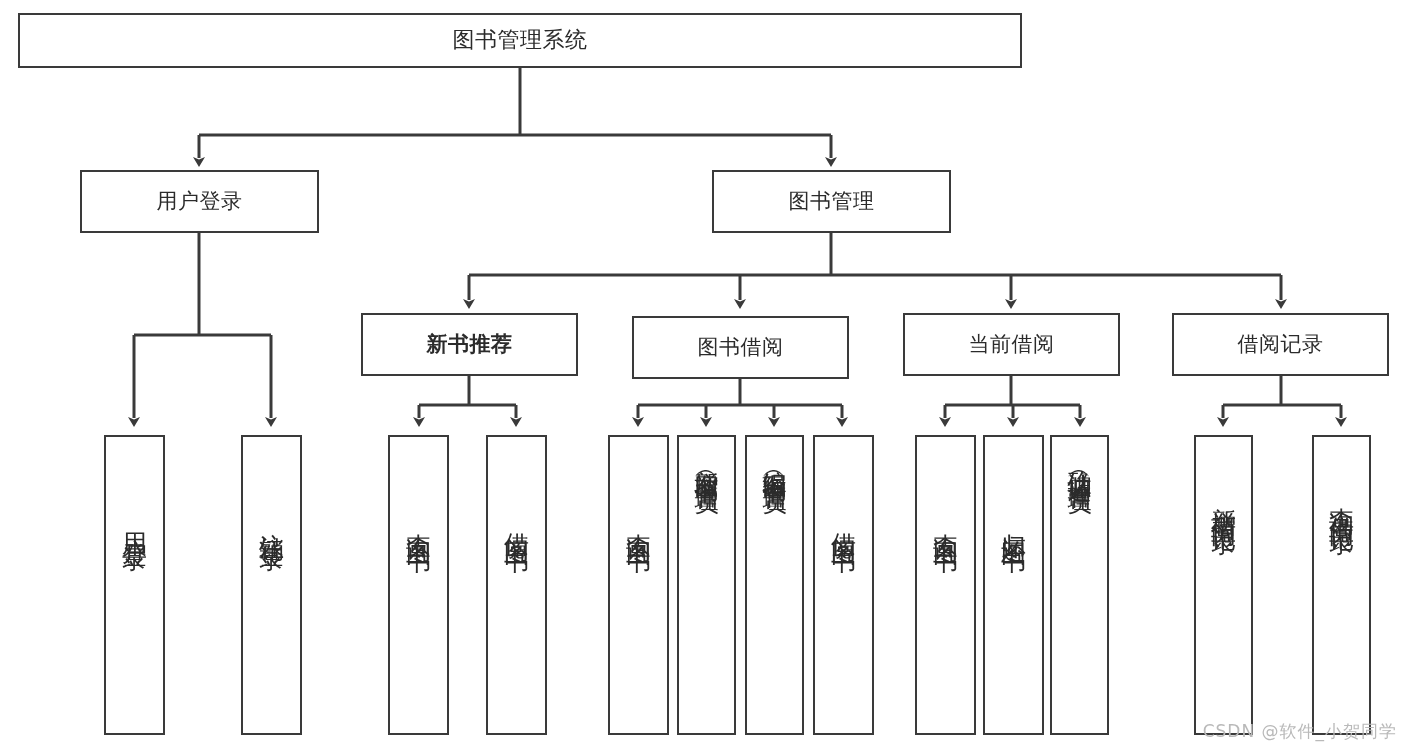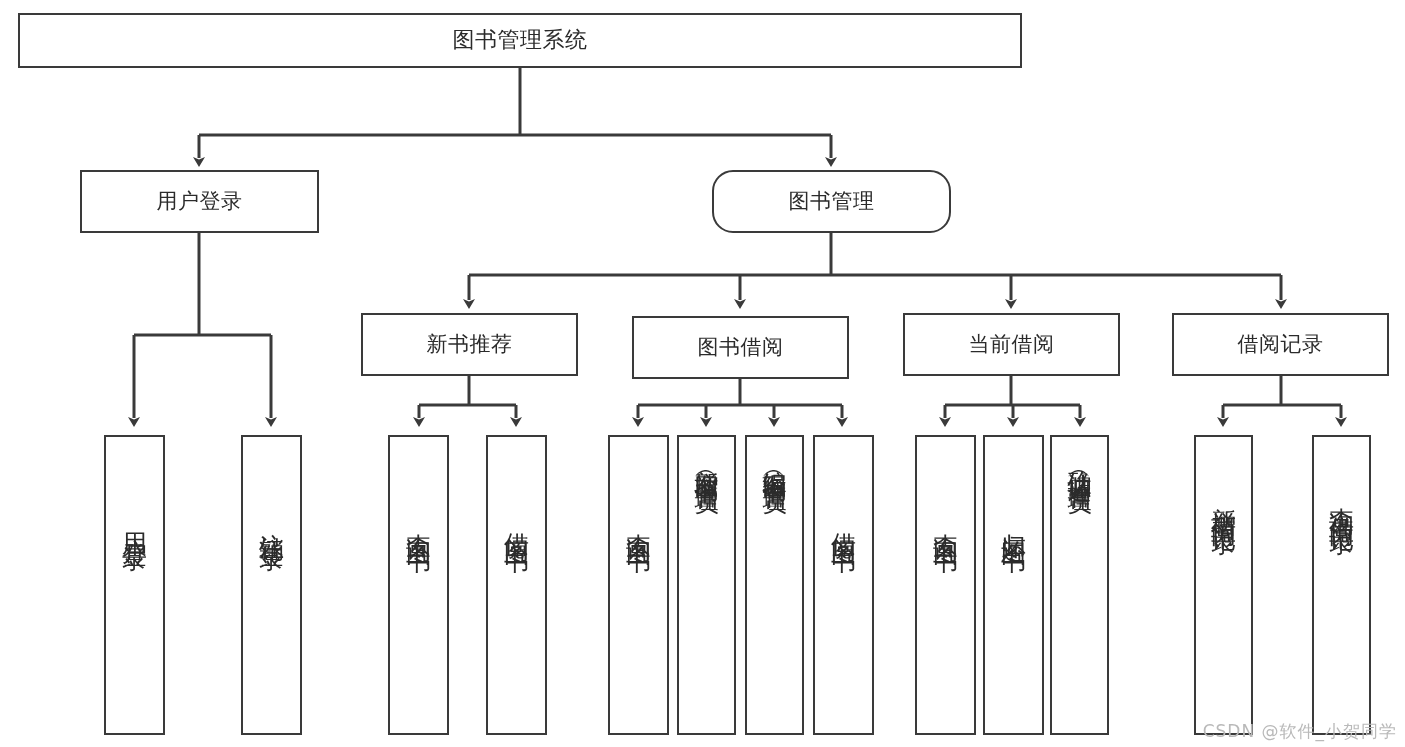--- a/index.html
+++ b/index.html
@@ -137,25 +137,25 @@
     </g>
   </svg>
 
   <div class="node root" style="left:18px;top:13px;width:1004px;height:55px;">
     <span class="label">图书管理系统</span>
   </div>
 
   <div class="node horiz" style="left:80px;top:170px;width:239px;height:63px;">
     <span class="label">用户登录</span>
   </div>
-  <div class="node horiz" style="left:712px;top:170px;width:239px;height:63px;border-radius:21px;">
+  <div class="node horiz" style="left:712px;top:170px;width:239px;height:63px;">
     <span class="label">图书管理</span>
   </div>
 
-  <div class="node horiz" style="left:361px;top:313px;width:217px;height:63px;">
+  <div class="node horiz" style="left:361px;top:313px;width:217px;height:63px;font-weight:bold;">
     <span class="label">新书推荐</span>
   </div>
   <div class="node horiz" style="left:632px;top:316px;width:217px;height:63px;">
     <span class="label">图书借阅</span>
   </div>
   <div class="node horiz" style="left:903px;top:313px;width:217px;height:63px;align-items:center;">
     <span class="label">当前借阅</span>
   </div>
   <div class="node horiz" style="left:1172px;top:313px;width:217px;height:63px;">
     <span class="label">借阅记录</span>

